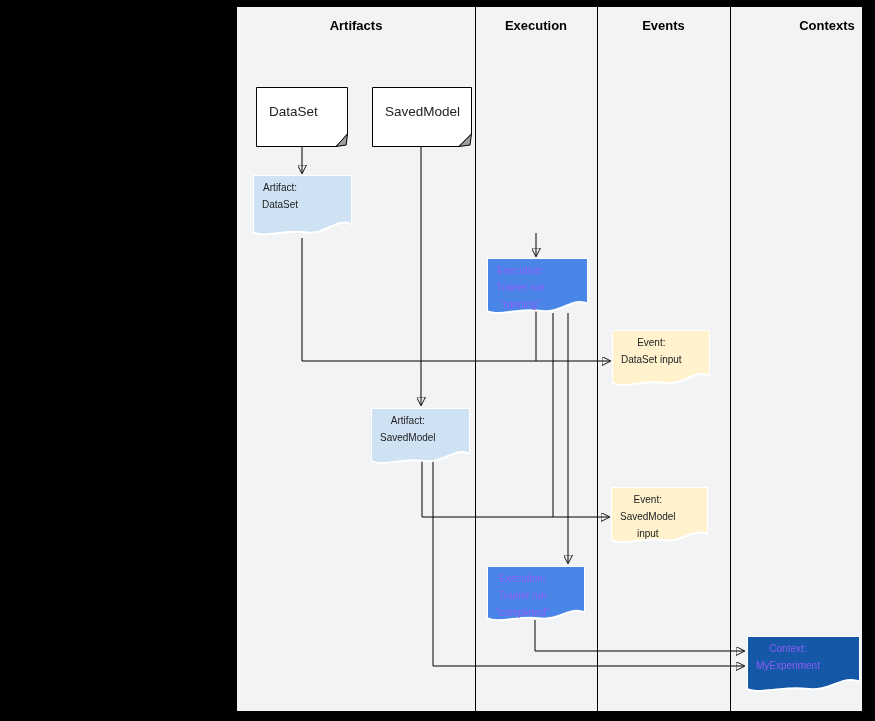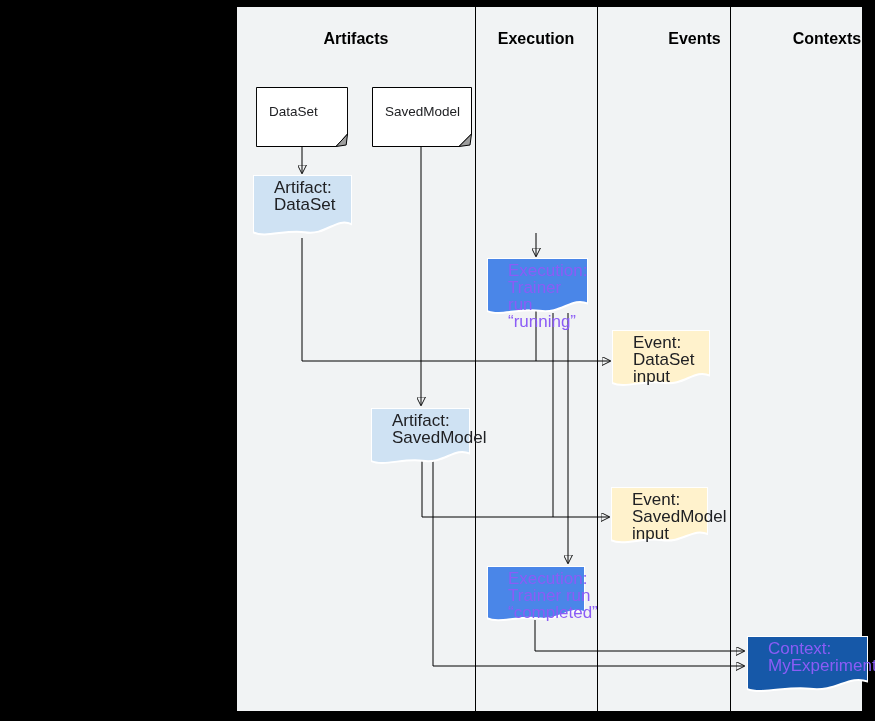--- a/index.html
+++ b/index.html
@@ -1,47 +1,47 @@
 <!DOCTYPE html>
 <html style="--canvas: #000000; --background: #f1f3f4; --line: #000000; --note-fill: #ffffff; --artifact-fill: #cfe2f3; --execution-fill: #4a86e8; --event-fill: #fff2cc; --context-fill: #1658a8;"><head>
 <meta charset="utf-8">
 <style>
   html,body{margin:0;padding:0;background:#000;}
   #stage{position:relative;width:875px;height:721px;background:var(--canvas,#000);
          font-family:"Liberation Sans",sans-serif;overflow:hidden;}
   #panel{position:absolute;left:237px;top:7px;width:625px;height:704px;
          background:var(--background,#f1f3f4);}
   .col-header{position:absolute;top:18px;height:20px;text-align:center;
-              font-weight:bold;font-size:16px;color:#000;margin-top:12px;}
+              font-weight:bold;font-size:13px;color:#000;}
   .divider{position:absolute;top:7px;height:704px;width:1px;background:var(--line,#000);}
   .node{position:absolute;}
   .node svg.shape{position:absolute;left:0;top:0;width:100%;height:100%;}
   .note-text{position:absolute;left:13px;top:0;bottom:12px;display:flex;align-items:center;
              font-size:13.5px;color:#202124;}
-  .doc-text{position:absolute;left:21px;top:4px;font-size:17px;line-height:17px;}
+  .doc-text{position:absolute;left:9px;top:4px;font-size:10px;line-height:17px;text-align:center;}
   .doc-text.dark{color:#202124;}
   .doc-text.light{color:#8b5cf6;}
   .fill-note{fill:var(--note-fill,#fff);stroke:#000;stroke-width:1;}
   .fill-flap{fill:#9e9e9e;stroke:#000;stroke-width:1;}
   .fill-artifact{fill:var(--artifact-fill,#cfe2f3);stroke:#fff;stroke-width:2;}
   .fill-execution{fill:var(--execution-fill,#4a86e8);stroke:#fff;stroke-width:2;}
   .fill-event{fill:var(--event-fill,#fff2cc);stroke:#fff;stroke-width:2;}
   .fill-context{fill:var(--context-fill,#1658a8);stroke:#fff;stroke-width:2;}
   #wires{position:absolute;left:0;top:0;width:875px;height:721px;pointer-events:none;}
   #wires path{fill:none;stroke:var(--line,#000);stroke-width:1;}
 </style>
 </head>
 <body>
 
 <div id="stage">
   <div id="panel"></div>
 
   <div class="col-header" style="left:237px;width:238px;">Artifacts</div>
   <div class="col-header" style="left:475px;width:122px;">Execution</div>
-  <div class="col-header" style="left:628px;width:133px;">Events</div>
+  <div class="col-header" style="left:597px;width:133px;">Events</div>
   <div class="col-header" style="left:730px;width:132px;padding-left:31px;">Contexts</div>
 
   <div class="divider" style="left:475px;"></div>
   <div class="divider" style="left:597px;"></div>
   <div class="divider" style="left:730px;"></div>
 
   <svg id="wires">
     <defs>
       <marker id="arrow" viewBox="0 0 10 10" refX="9" refY="5" markerWidth="9" markerHeight="9" orient="auto-start-reverse">
         <path d="M0 0 L10 5 L0 10 z" fill="#000" stroke="none"></path>
@@ -132,21 +132,21 @@
     <svg class="shape" viewBox="0 0 100 100" preserveAspectRatio="none">
       <path class="fill-execution" d="M0 0 H100 V80 C84 68 74 96 52 90 C34 85 12 100 0 90 Z" vector-effect="non-scaling-stroke"></path>
     </svg>
     <div class="doc-text light">
       <div>Execution:</div>
       <div>Trainer run</div>
       <div>“completed”</div>
     </div>
   </div>
 
-  <div class="node" style="left:747px;top:636px;width:113px;height:60px;padding-left:8px;">
+  <div class="node" style="left:747px;top:636px;width:113px;height:60px;">
     <svg class="shape" viewBox="0 0 100 100" preserveAspectRatio="none">
       <path class="fill-context" d="M0 0 H100 V76 C84 64 74 94 52 88 C34 83 12 98 0 88 Z" vector-effect="non-scaling-stroke"></path>
     </svg>
     <div class="doc-text light">
       <div>Context:</div>
       <div>MyExperiment</div>
     </div>
   </div>
 </div>
 

